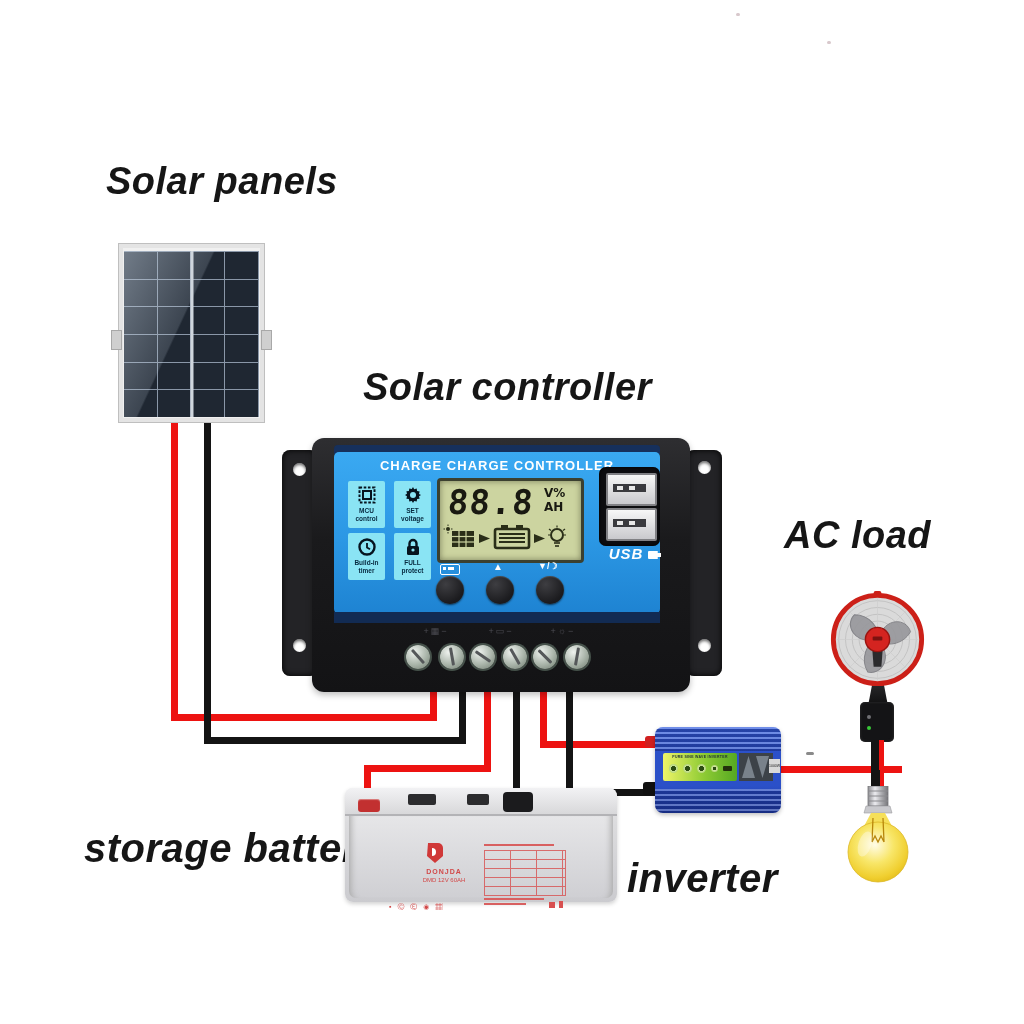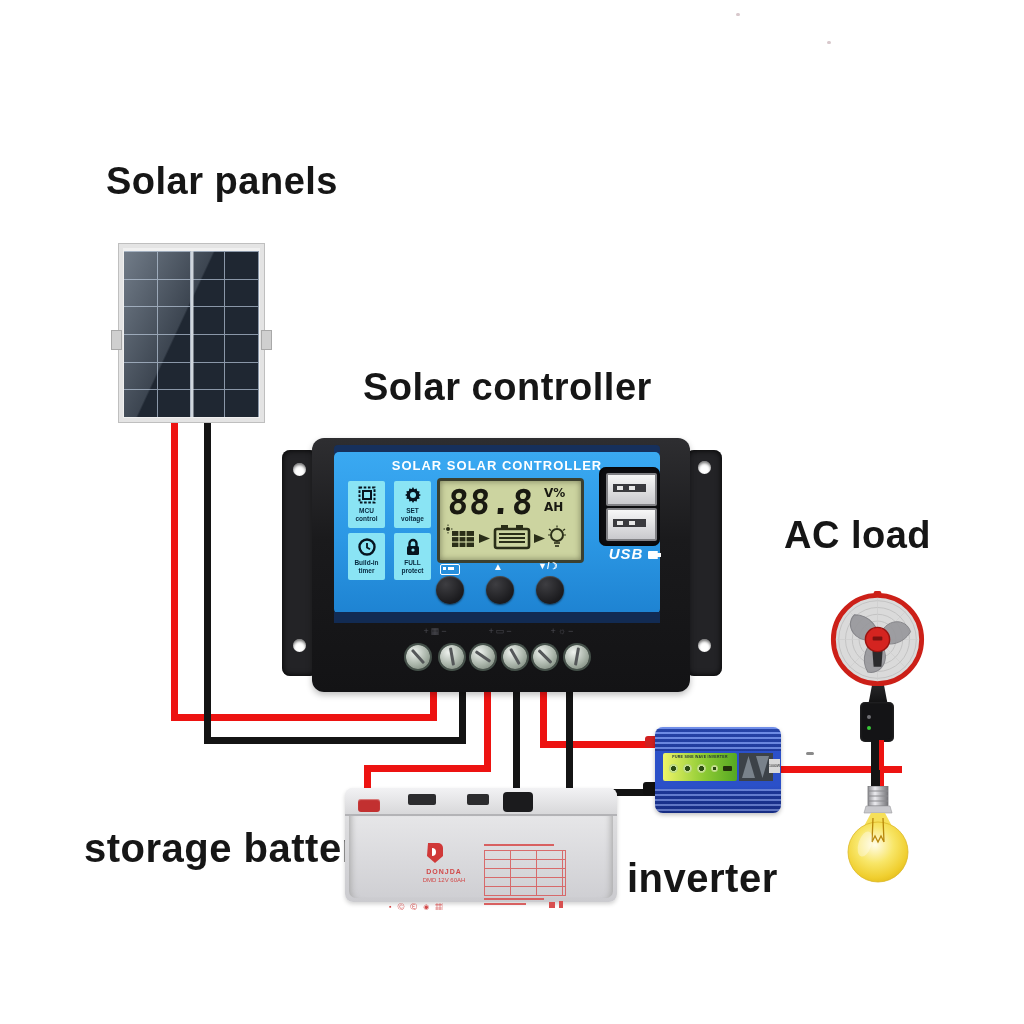--- a/index.html
+++ b/index.html
@@ -1,18 +1,18 @@
 <!DOCTYPE html>
 <html><head>
 <meta charset="utf-8">
 <style>
   html,body{margin:0;padding:0;background:#ffffff;}
   #canvas{position:relative;width:1024px;height:1024px;background:#ffffff;overflow:hidden;
           font-family:"Liberation Sans",sans-serif;}
-  .caption{position:absolute;font-weight:bold;color:#161616;
+  .caption{position:absolute;font-style:italic;font-weight:bold;color:#161616;
            font-size:38px;white-space:nowrap;letter-spacing:0.5px;}
   
   .wire-red{position:absolute;background:#ed1311;}
   .wire-black{position:absolute;background:#141414;}
   
   .panel-frame{position:absolute;left:118px;top:243px;width:145px;height:178px;
      background:#f0f0f0;border:1px solid #bfbfbf;box-shadow:inset 0 0 0 4px #e4e4e4;}
   .panel-cells{position:absolute;left:5px;top:7px;right:5px;bottom:5px;
      background:
        linear-gradient(115deg, rgba(195,208,222,.50) 0%, rgba(195,208,222,.18) 42%, rgba(0,0,0,0) 43%),
@@ -163,21 +163,21 @@
     <div class="ctl-ear" style="left:282px;"></div>
     <div class="ctl-ear" style="left:686px;"></div>
     <div class="ctl-hole" style="left:293px;top:463px;"></div>
     <div class="ctl-hole" style="left:293px;top:639px;"></div>
     <div class="ctl-hole" style="left:698px;top:461px;"></div>
     <div class="ctl-hole" style="left:698px;top:639px;"></div>
     <div class="ctl-case"></div>
     <div class="ctl-face-topbevel"></div>
     <div class="ctl-face"></div>
     <div class="ctl-face-botbevel"></div>
-    <div class="ctl-title">SOLAR SOLAR CONTROLLER</div>
+    <div class="ctl-title">CHARGE CHARGE CONTROLLER</div>
 
     <div class="tile" style="left:348px;top:481px;">
       <div class="ticon">
         <svg width="20" height="20" viewBox="0 0 20 20">
             <rect x="2.5" y="2.5" width="15" height="15" fill="none" stroke="#06141f" stroke-width="2" stroke-dasharray="2.6 1.6"></rect>
             <rect x="6" y="6" width="8" height="8" fill="none" stroke="#06141f" stroke-width="2"></rect>
           </svg>
       </div>
       <div class="tl">MCU</div>
       <div class="tl">control</div>

